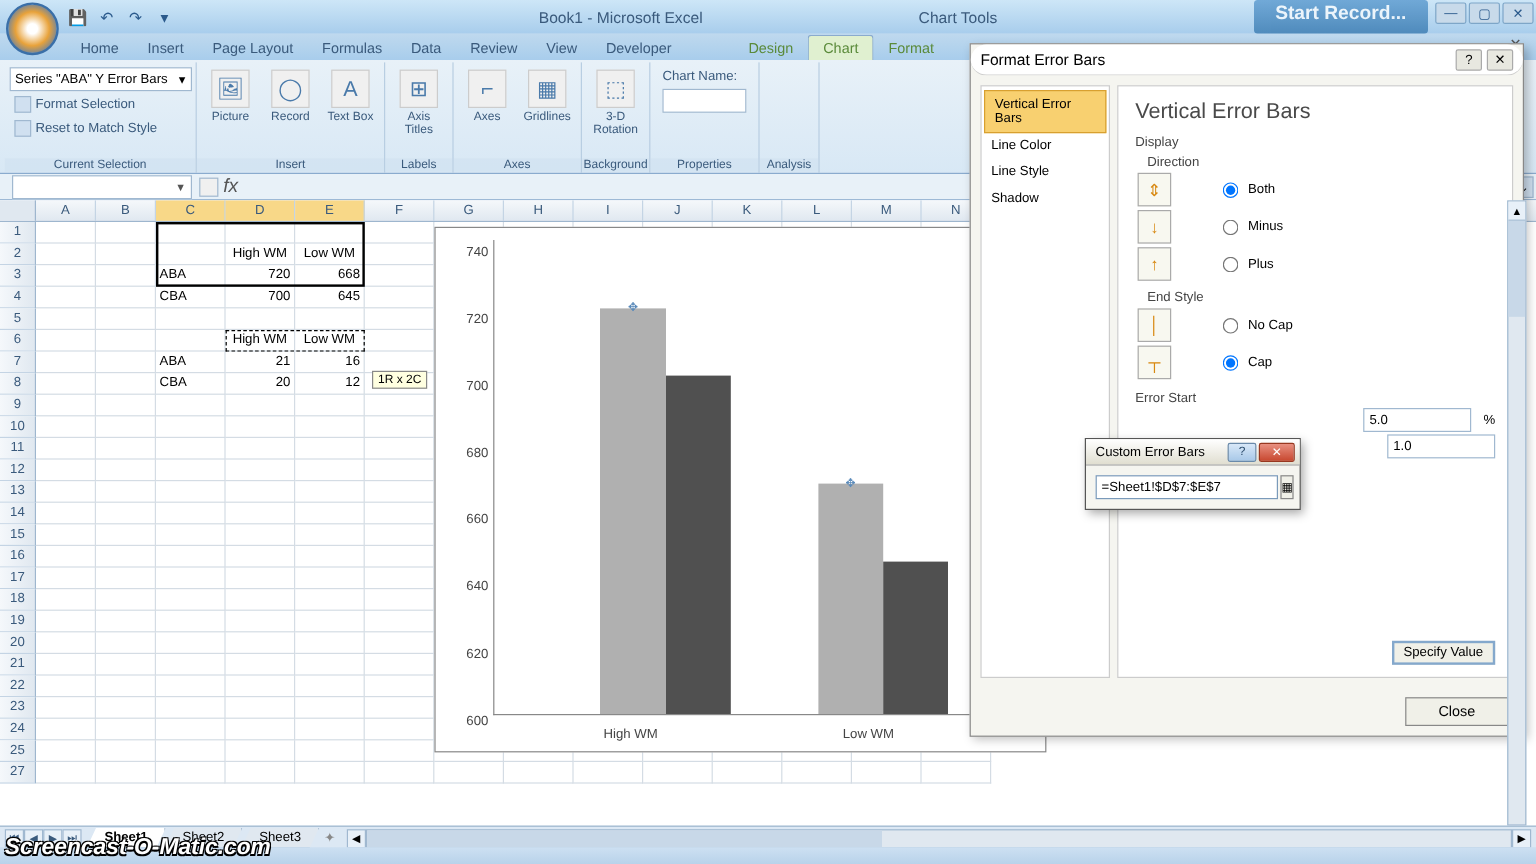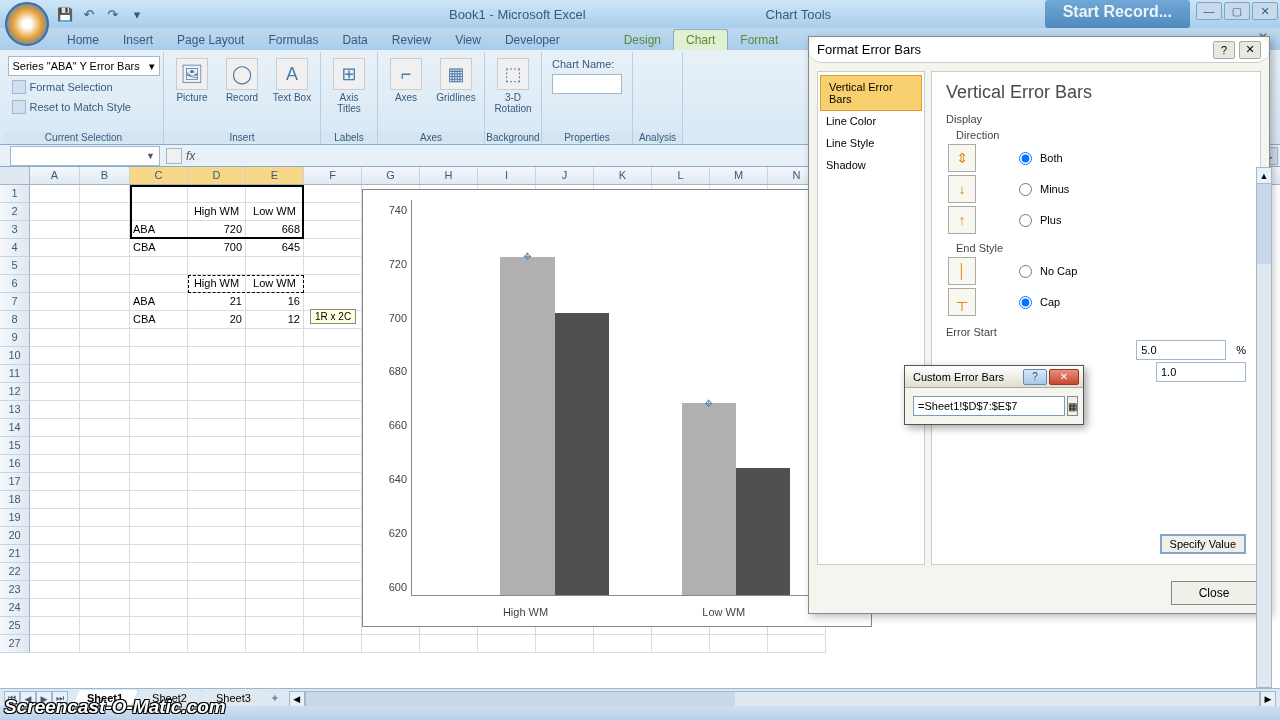--- a/index.html
+++ b/index.html
@@ -36,21 +36,21 @@
 .sel-item { font-size: 11px; color: #3a5a7c; padding: 2px 4px; display: flex; align-items: center; gap: 4px; }
 .sel-item .mini-ico { width: 14px; height: 14px; background: #d0e0f0; border: 1px solid #a0b8d0; }
 .chart-name-grp { display: flex; flex-direction: column; padding: 4px; gap: 4px; }
 .chart-name-grp input { width: 70px; height: 20px; border: 1px solid #a0b8d0; font-size: 11px; padding: 2px; }
 
 
 .namebox-row { height: 22px; background: #e8f1f8; border-bottom: 1px solid #8aabce; display: flex; align-items: center; }
 .namebox { width: 150px; height: 20px; border: 1px solid #a0b8d0; background: #fff; margin-left: 10px; display: flex; align-items: center; justify-content: flex-end; padding: 0 4px; }
 .namebox .dd { color: #555; font-size: 9px; }
 .fx-area { display: flex; align-items: center; gap: 4px; margin-left: 6px; flex: 1; }
-.fx-lbl { font-style: italic; color: #555; font-size: 12px; }
+.fx-lbl { font-style: italic; color: #555; font-size: 16px; }
 .fx-input { flex: 1; height: 18px; border: none; background: transparent; }
 .scroll-btn { width: 16px; height: 18px; background: #d0e0f0; border: 1px solid #a0b8d0; margin-right: 2px; font-size: 9px; display: flex; align-items: center; justify-content: center; }
 
 
 .grid-area { position: absolute; left: 0; top: 167px; right: 0; bottom: 30px; background: #fff; }
 .col-headers { display: flex; height: 18px; background: linear-gradient(#f5f8fb, #e0e8f0); border-bottom: 1px solid #9eb6ce; }
 .corner { width: 30px; border-right: 1px solid #9eb6ce; background: #e0e8f0; }
 .colh { border-right: 1px solid #c4d4e4; text-align: center; font-size: 11px; color: #3a5a7c; line-height: 17px; }
 .colh.sel { background: #f8d888; }
 .row { display: flex; height: 18px; }
@@ -59,21 +59,21 @@
 .cell.txt { text-align: left; }
 .cell.ctr { text-align: center; }
 
 
 .tbl-outline { position: absolute; border: 2px solid #000; pointer-events: none; }
 .march { position: absolute; border: 1.5px dashed #000; pointer-events: none; }
 .size-tip { position: absolute; background: #ffffe0; border: 1px solid #888; font-size: 10px; padding: 1px 4px; }
 
 
 .chart-obj { position: absolute; background: #fff; border: 1px solid #888; }
-.y-axis { position: absolute; left: 12px; top: 10px; bottom: 30px; width: 36px; }
+.y-axis { position: absolute; left: 12px; top: 10px; bottom: 16px; width: 36px; }
 .y-tick { position: absolute; right: 4px; font-size: 11px; color: #444; transform: translateY(-50%); }
 .plot-rect { position: absolute; left: 48px; right: 6px; top: 10px; bottom: 30px; border-left: 1px solid #888; border-bottom: 1px solid #888; }
 .bar { position: absolute; bottom: 0; }
 .bar.light { background: #b0b0b0; }
 .bar.dark { background: #505050; }
 .x-cat { position: absolute; bottom: 8px; font-size: 11px; color: #444; transform: translateX(-50%); }
 .err-marker { position: absolute; color: #5a8aba; font-size: 10px; transform: translate(-50%, -50%); }
 
 
 .panel { position: absolute; right: 10px; top: 36px; width: 462px; bottom: 106px; background: #f5f5f0; border: 1px solid #888; box-shadow: 3px 3px 8px rgba(0,0,0,0.25); }

